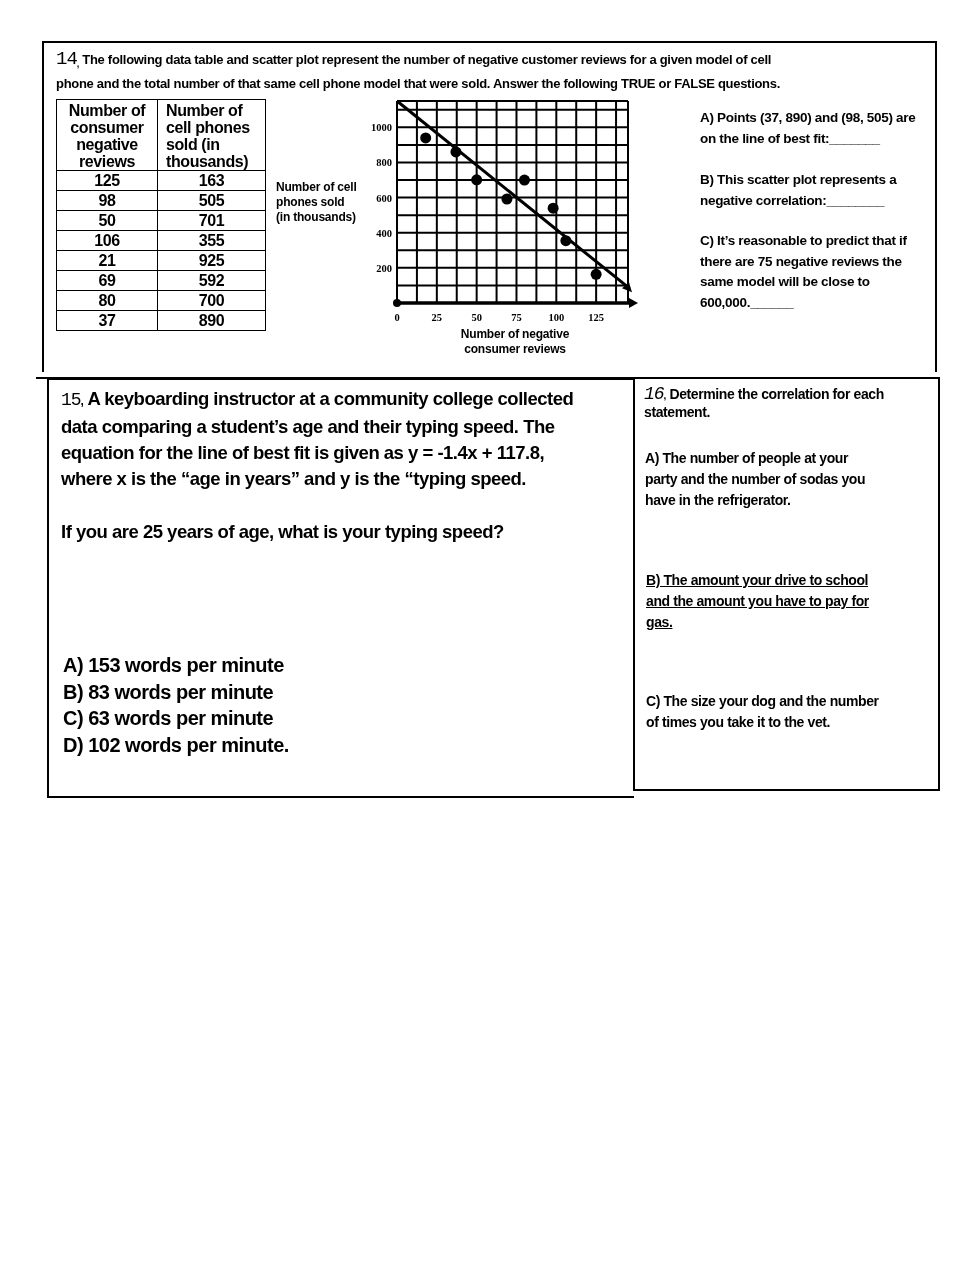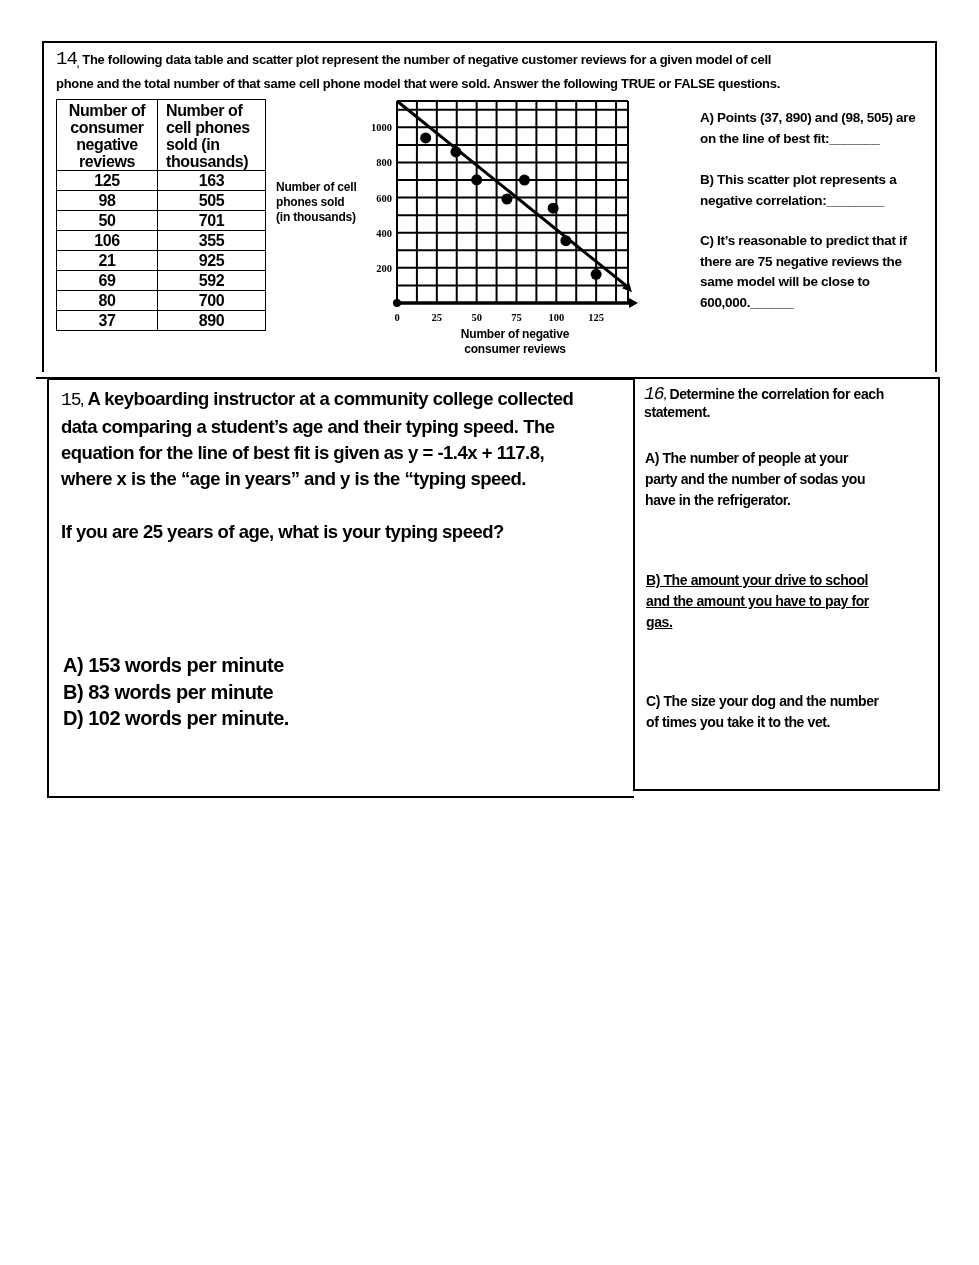--- a/index.html
+++ b/index.html
@@ -180,20 +180,21 @@
   <span>A keyboarding instructor at a community college collected</span></div>
   <div>data comparing a student’s age and their typing speed.  The</div>
   <div>equation for the line of best fit is given as   y = -1.4x + 117.8,</div>
   <div>where x is the “age in years” and y is the “typing speed.</div>
 </div>
 <div class="abs q15" style="left:61px; top:519px; width:570px;">If you are 25 years of age, what is your typing speed?</div>
 
 <div class="abs opt" style="left:63px; top:652px; width:400px;">
   <div>A)  153 words per minute</div>
   <div>B)  83 words per minute</div>
+  <div>C)  63 words per minute</div>
   <div>D) 102 words per minute.</div>
 </div>
 
 <div class="abs" style="left:633px; top:377px; width:307px; height:414px; border:2px solid #000; border-top:none; box-sizing:border-box;"></div>
 <div class="abs" style="left:633px; top:377px; width:307px; height:2px; background:#000;"></div>
 
 <div class="abs q16" style="left:644px; top:384px; width:290px;">
   <div><span class="qnum" style="font-size:18px; font-style:italic;">16</span><span style="font-size:10px;">,</span>
   <span>Determine the correlation for each</span></div>
   <div style="margin-top:-4px;">statement.</div>

